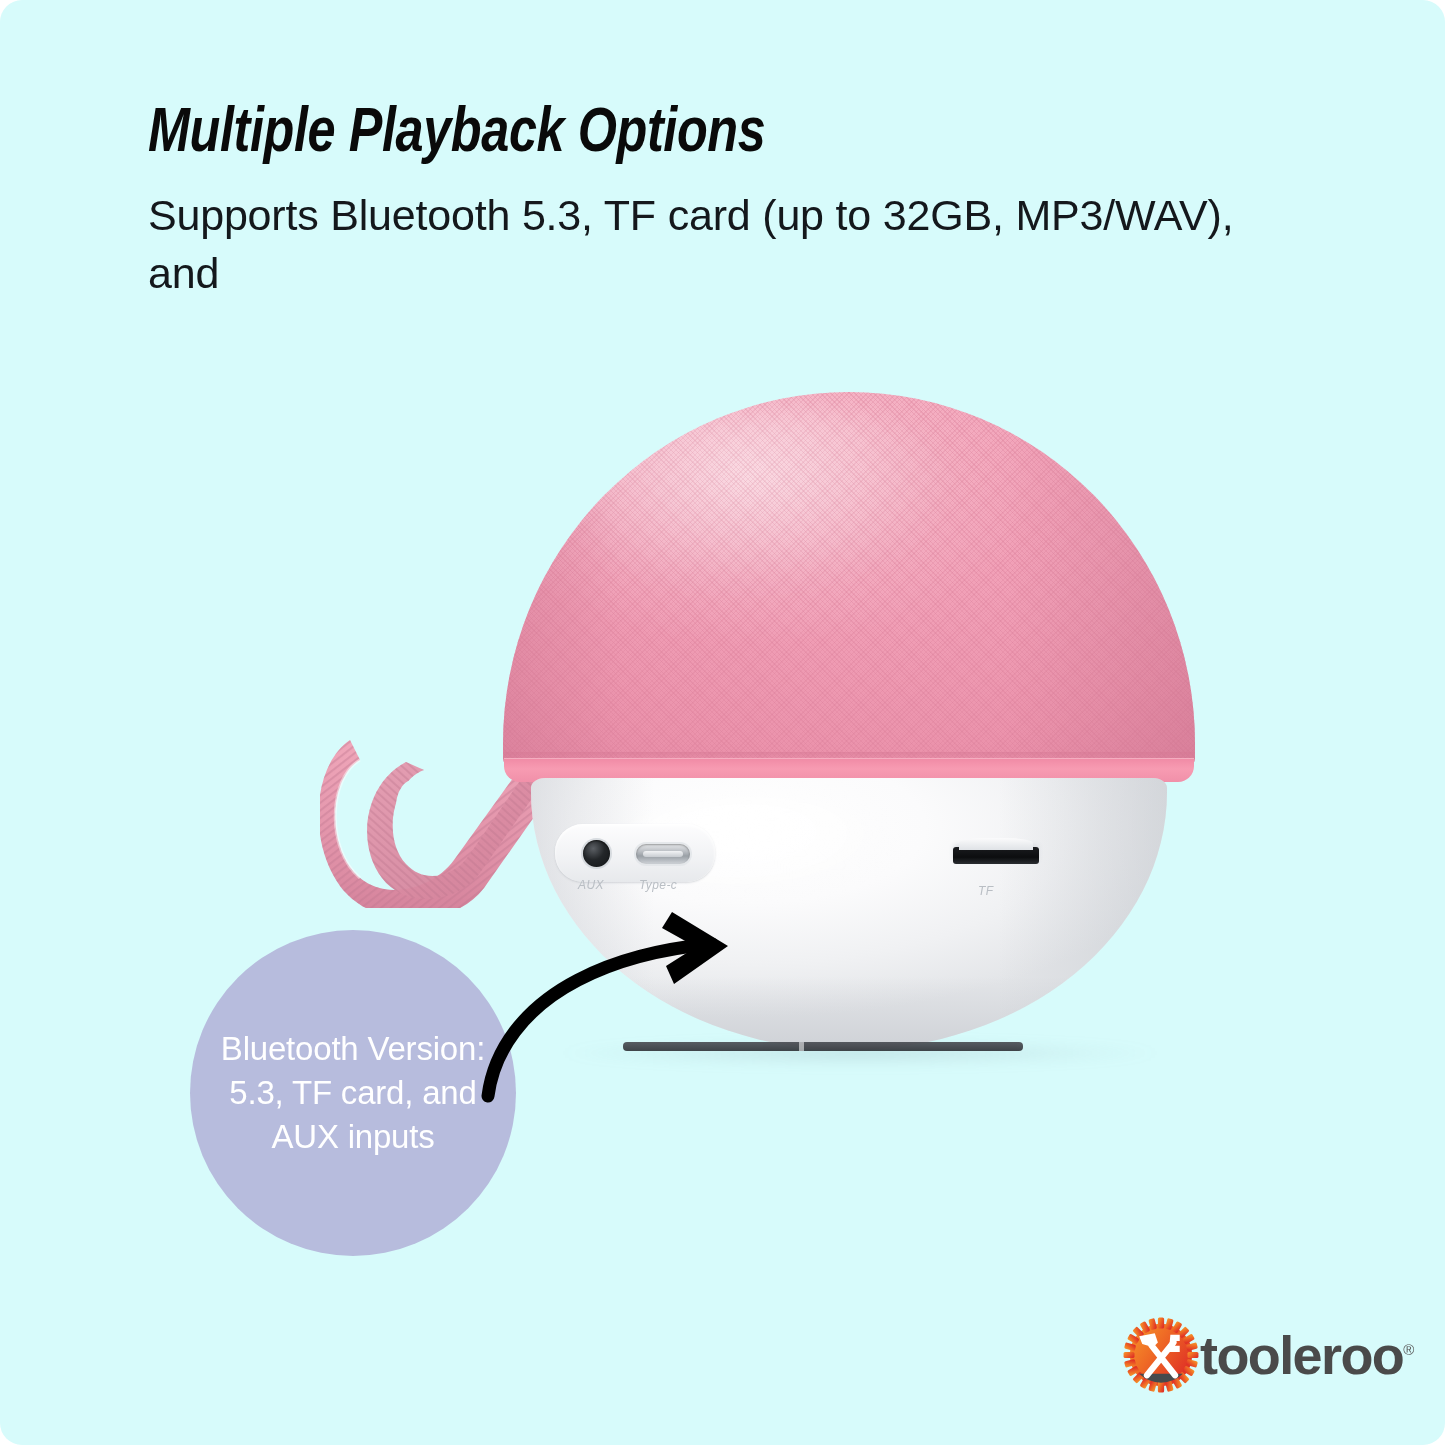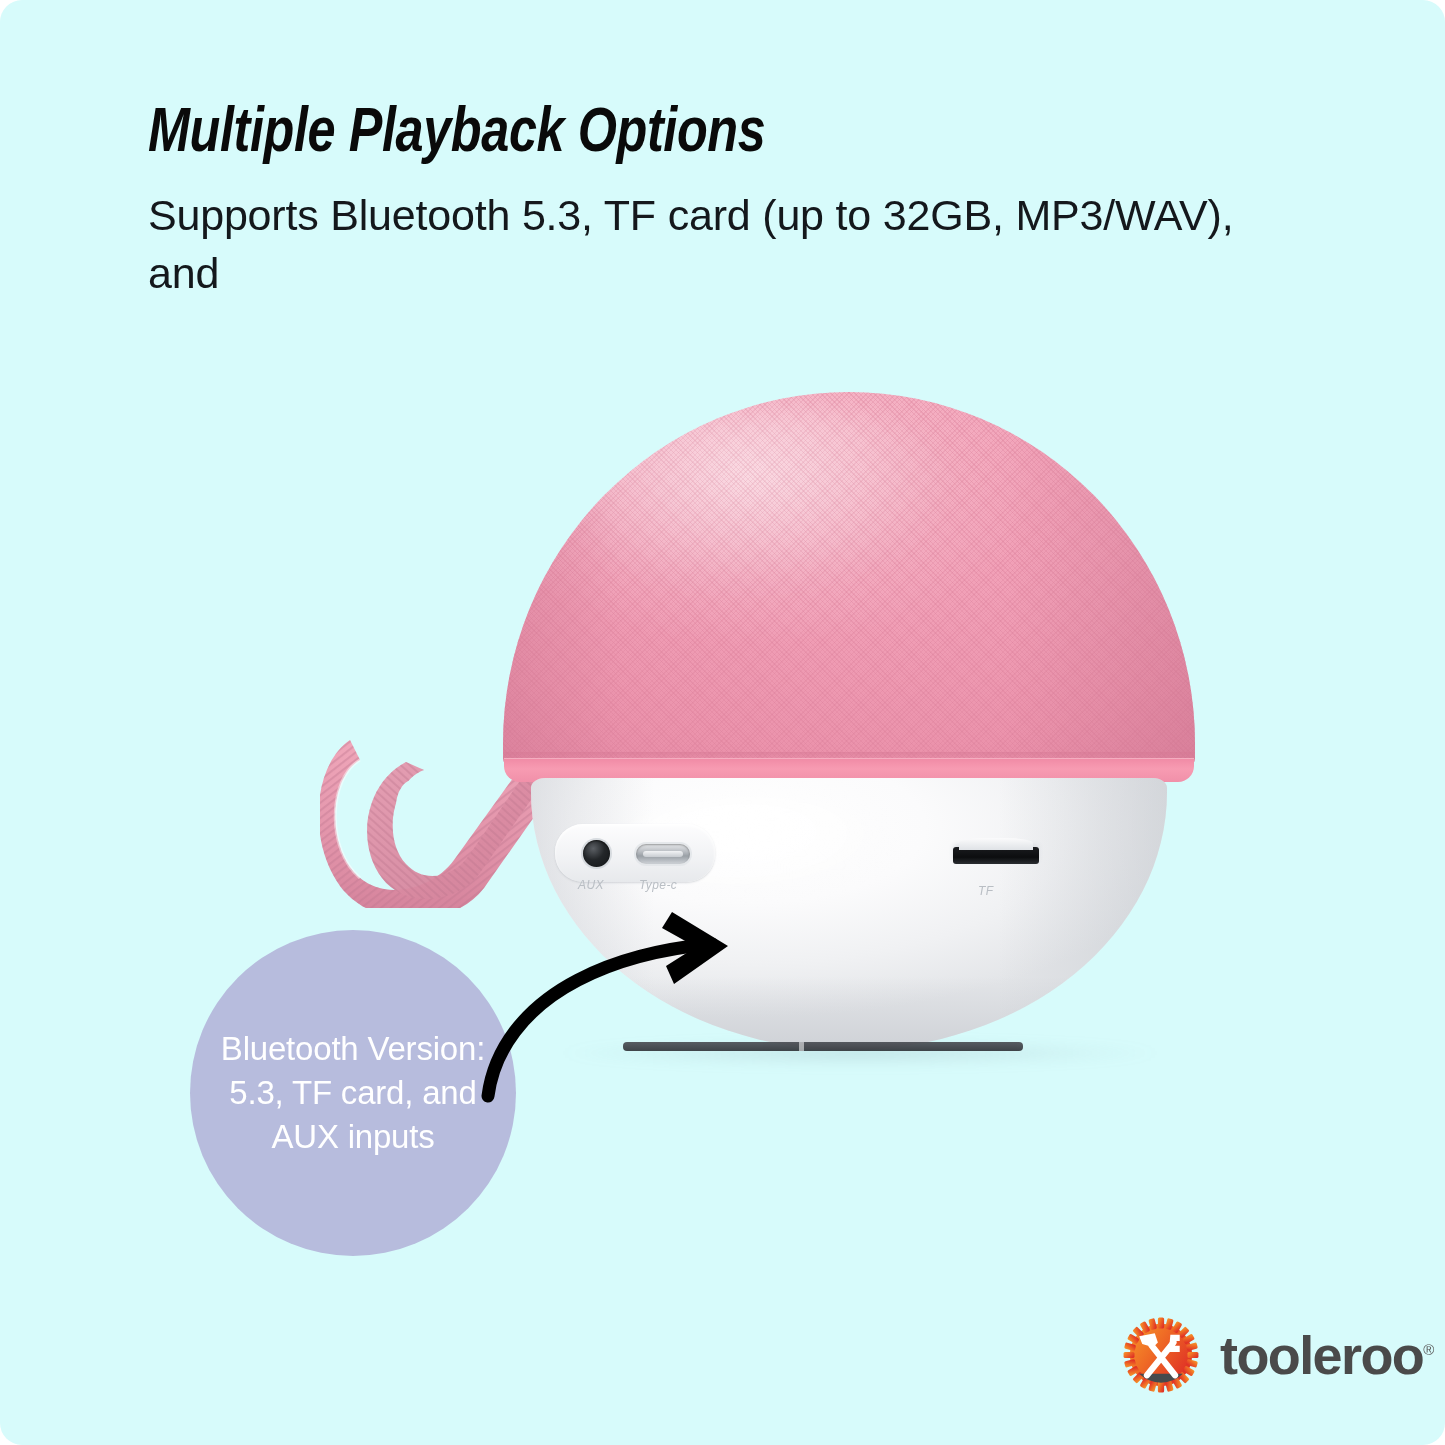--- a/index.html
+++ b/index.html
@@ -327,21 +327,21 @@
     position: absolute;
     left: 1122px;
     top: 1312px;
     width: 300px;
     height: 86px;
     display: flex;
     align-items: center;
   }
   .logo-mark { width: 78px; height: 78px; flex: 0 0 auto; }
   .logo-word {
-    margin-left: 20px;
+    margin-left: 0;
     font-size: 54px;
     font-weight: 700;
     color: #4a4a4a;
     letter-spacing: -1.6px;
     position: relative;
     line-height: 1;
   }
   .logo-reg {
     font-size: 15px;
     vertical-align: super;

